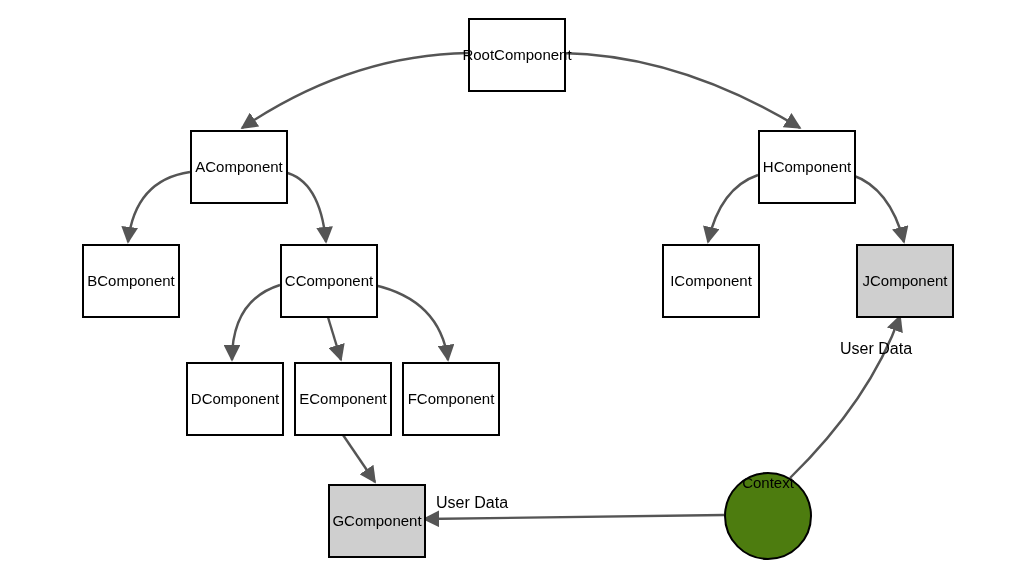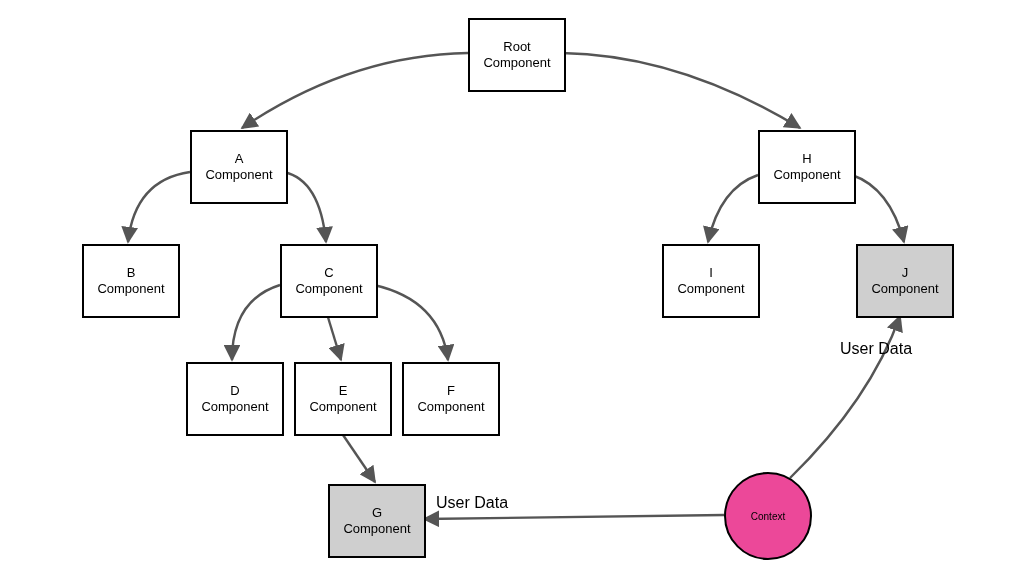--- a/index.html
+++ b/index.html
@@ -1,23 +1,23 @@
 <!DOCTYPE html>
 <html><head>
 <meta charset="utf-8">
 <style>
   html,body{margin:0;padding:0;width:1024px;height:582px;background:#fff;font-family:Arial,Helvetica,sans-serif;overflow:hidden}
   .stage{position:relative;width:1024px;height:582px}
   svg.edges{position:absolute;left:0;top:0;width:1024px;height:582px;pointer-events:none}
-  .node{position:absolute;display:flex;flex-direction:column;align-items:center;justify-content:center;
-        border:2px solid #000;background:#fff;font-size:13px;line-height:1.2;text-align:right}
+  .node{position:absolute;display:flex;flex-direction:row;align-items:center;justify-content:center;
+        border:2px solid #000;background:#fff;font-size:15px;line-height:1.2;text-align:right}
   .node.shaded{background:#cfcfcf}
   .node span{white-space:pre}
-  .circle-node{position:absolute;border:2px solid #000;border-radius:50%;background:#ec4899;
-        display:flex;align-items:center;justify-content:center;font-size:10px}
+  .circle-node{position:absolute;border:2px solid #000;border-radius:50%;background:#4d7c0f;
+        display:flex;align-items:flex-start;justify-content:center;font-size:15px}
   .edge-label{position:absolute;font-size:16px;color:#000}
 </style>
 </head>
 <body>
 
 <div class="stage">
 
   <svg class="edges">
     <defs>
       <marker id="arrow" viewBox="0 0 10 10" refX="9" refY="5" markerWidth="7" markerHeight="7" orient="auto-start-reverse">

